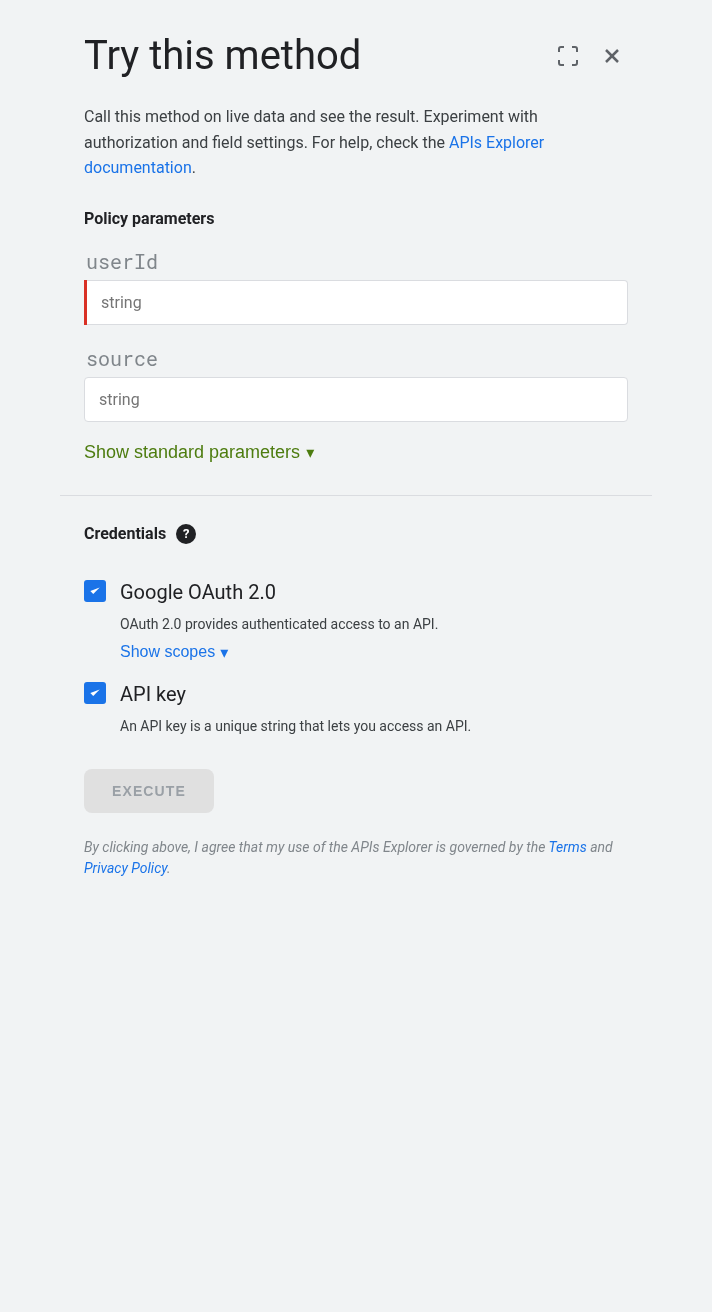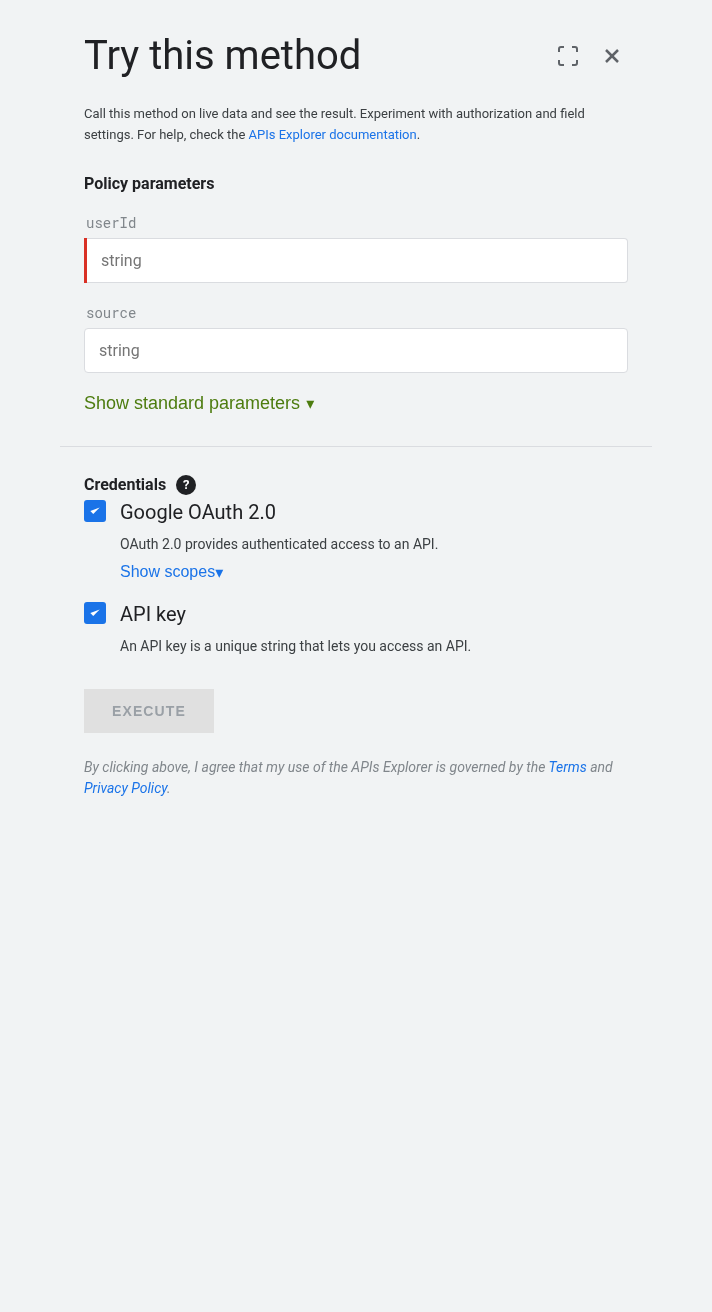--- a/index.html
+++ b/index.html
@@ -57,40 +57,40 @@
       cursor: pointer;
       color: #5f6368;
     }
 
     .icon-btn svg {
       width: 24px;
       height: 24px;
     }
 
     .description {
-      font-size: 13px;
+      font-size: 16px;
       color: #3c4043;
       line-height: 1.6;
       margin-bottom: 28px;
     }
 
     .description a {
       color: #1a73e8;
       text-decoration: none;
     }
 
     .section-title {
       font-size: 16px;
       font-weight: 700;
       color: #202124;
       margin-bottom: 20px;
     }
 
     .param-label {
-      font-size: 14px;
+      font-size: 20px;
       color: #80868b;
       font-family: 'Roboto Mono', monospace;
       margin-bottom: 6px;
       padding-left: 2px;
     }
 
     .input-wrapper {
       position: relative;
       margin-bottom: 20px;
     }
@@ -132,21 +132,21 @@
     }
 
     .show-params-btn .chevron {
       font-size: 16px;
     }
 
     .credentials-header {
       display: flex;
       align-items: center;
       gap: 10px;
-      margin-bottom: 5px;
+      margin-bottom: 36px;
     }
 
     .credentials-title {
       font-size: 16px;
       font-weight: 700;
       color: #202124;
     }
 
     .help-icon {
       width: 20px;
@@ -201,39 +201,40 @@
       font-size: 14px;
       color: #3c4043;
       padding-left: 36px;
       line-height: 1.5;
       margin-bottom: 8px;
     }
 
     .show-scopes-btn {
       display: flex;
       align-items: center;
+      gap: 5px;
       color: #1a73e8;
       font-size: 16px;
       cursor: pointer;
       background: none;
       border: none;
       padding: 0;
       padding-left: 36px;
       margin-bottom: 16px;
     }
 
     .execute-btn {
       background: #e0e0e0;
       color: #9aa0a6;
       border: none;
       padding: 14px 28px;
       font-size: 14px;
       font-weight: 600;
       letter-spacing: 0.08em;
-      border-radius: 0;
+      border-radius: 8px;
       cursor: not-allowed;
       margin-top: 12px;
       margin-bottom: 24px;
     }
 
     .footer-text {
       font-size: 14px;
       color: #80868b;
       font-style: italic;
       line-height: 1.5;

